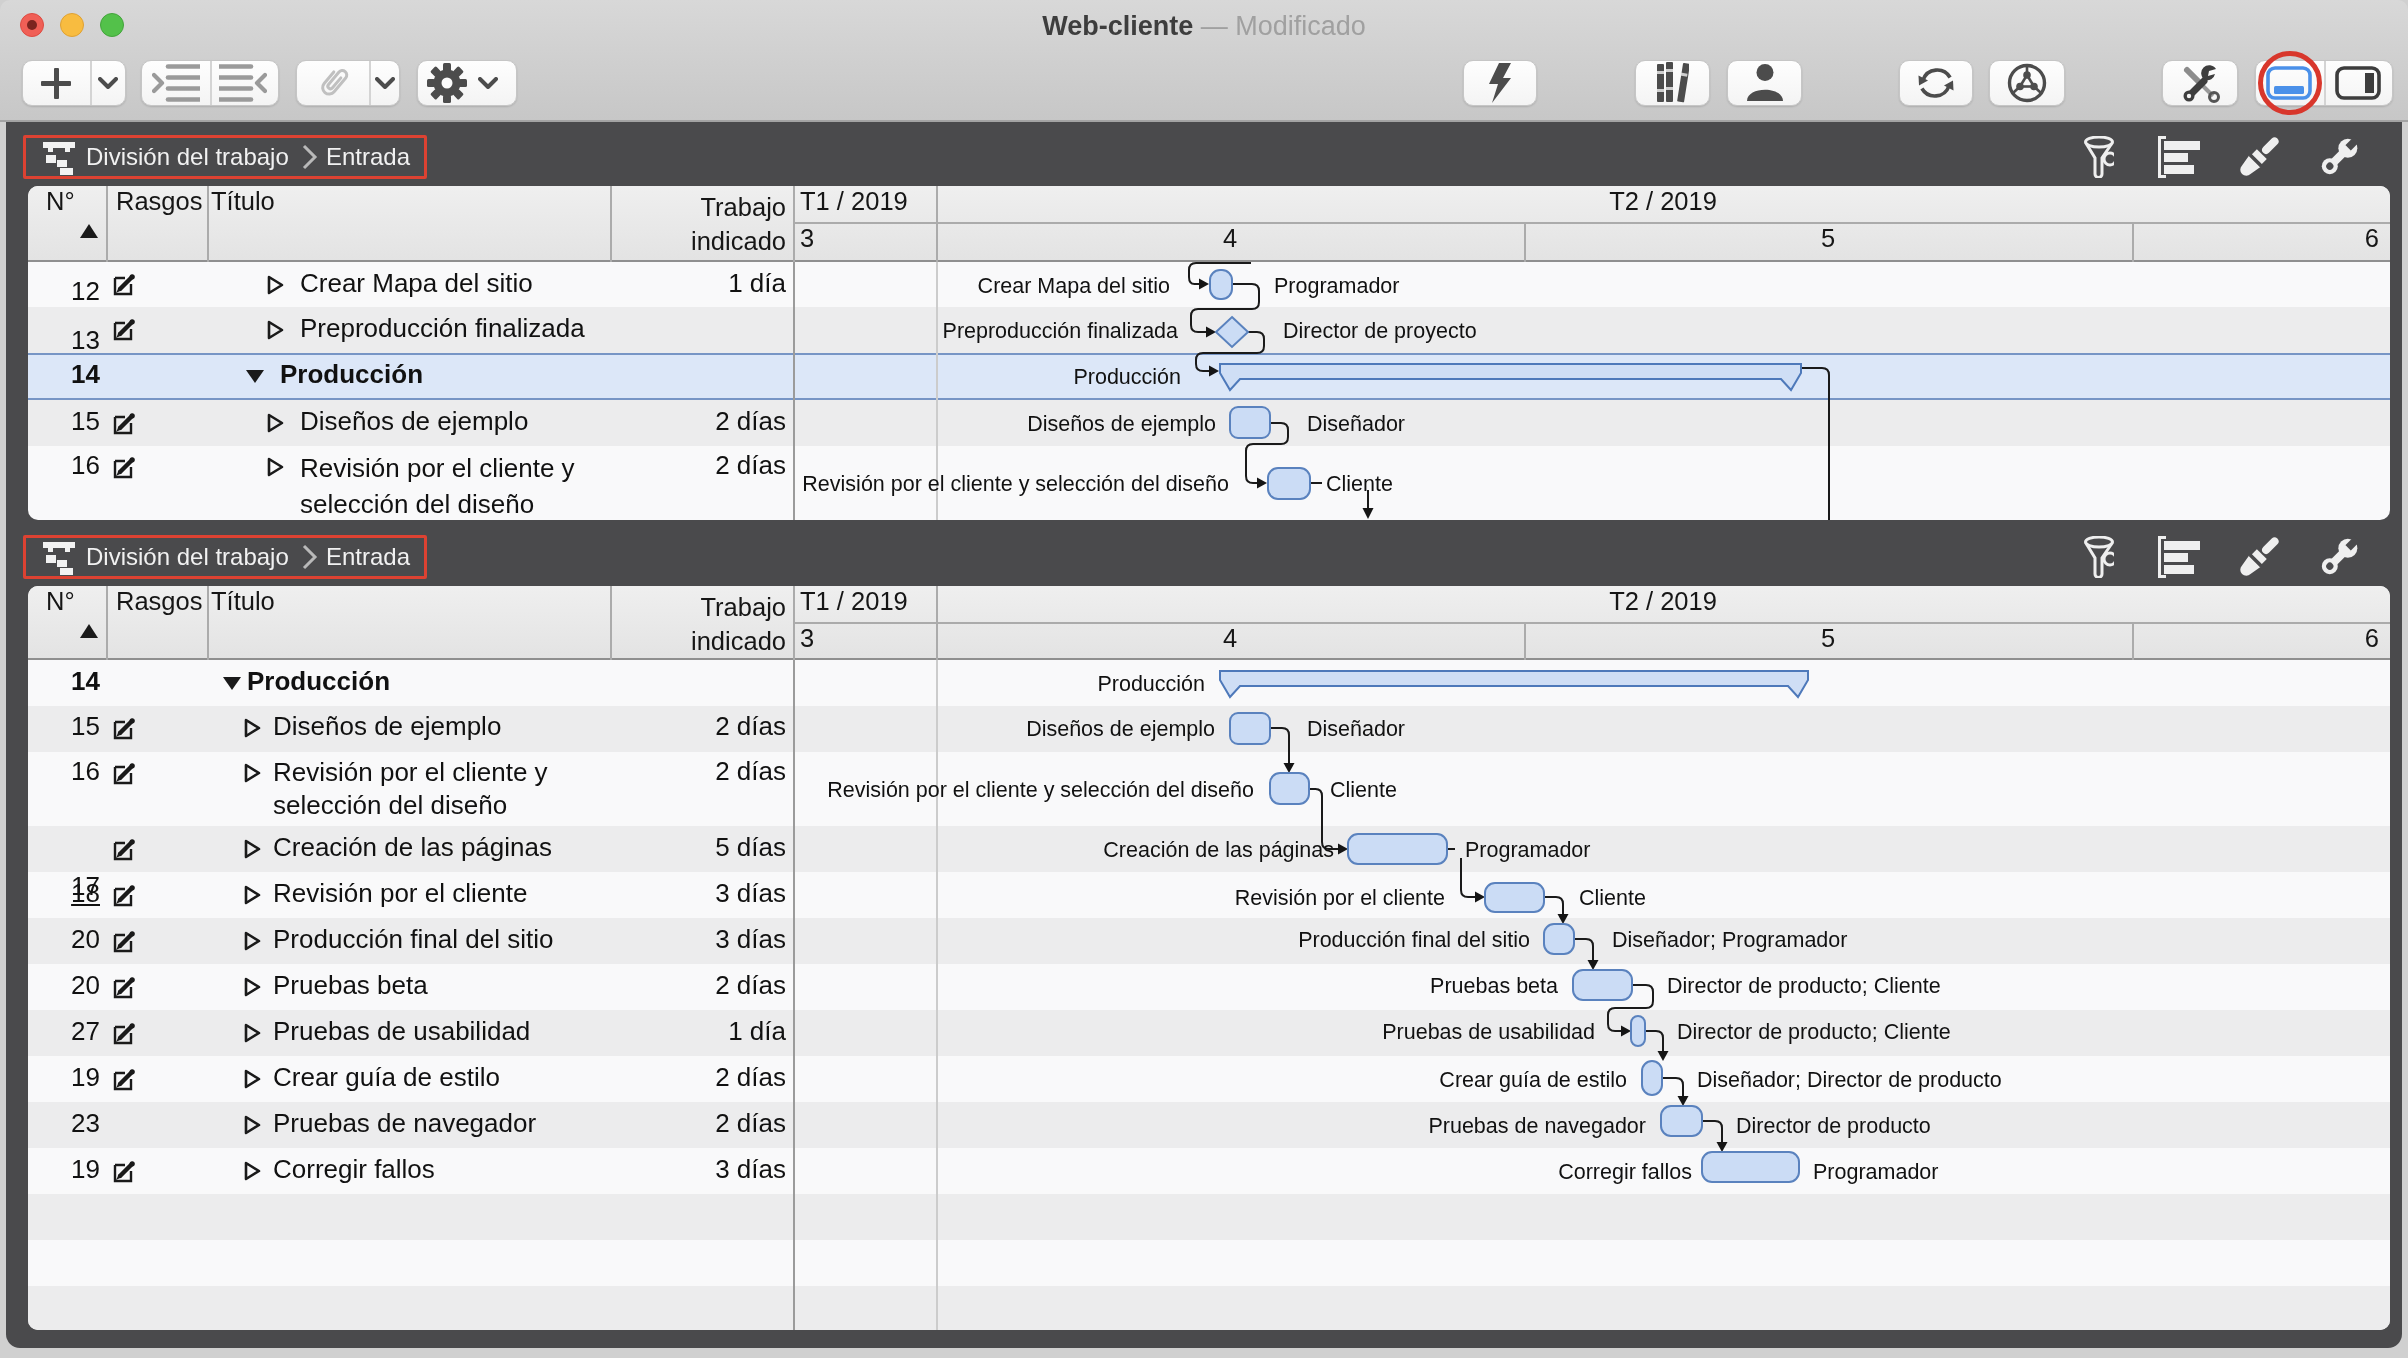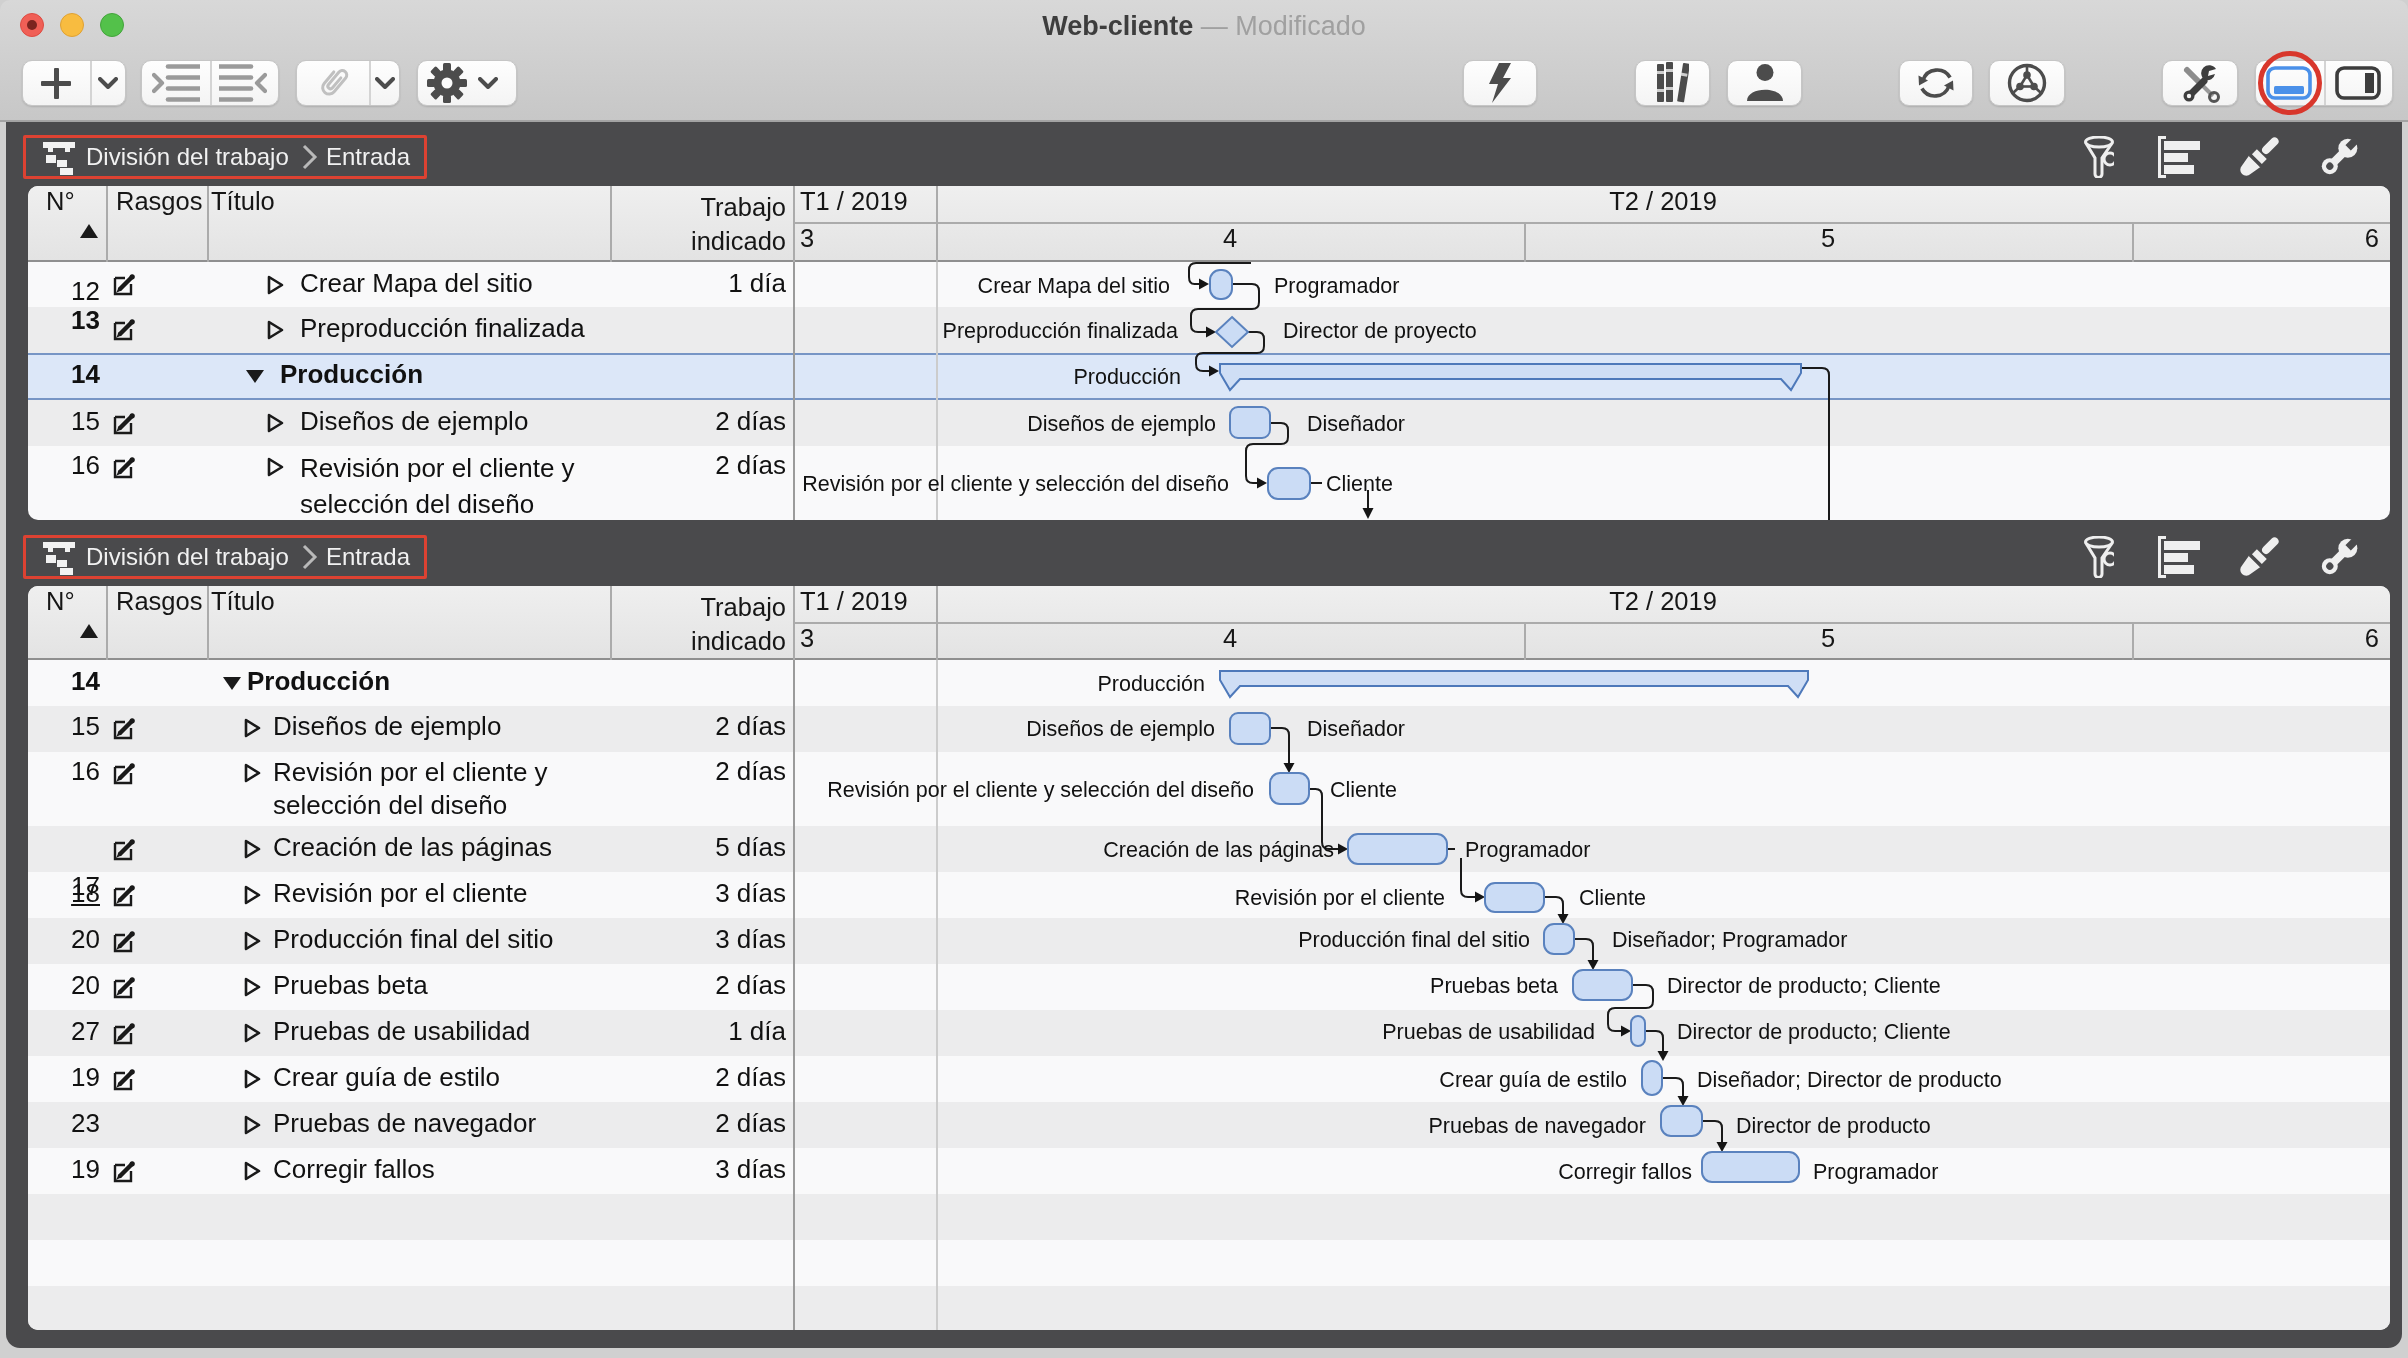--- a/index.html
+++ b/index.html
@@ -289,21 +289,21 @@
       <path d="M3,5 h10 M3,5 v16 h16 v-10" fill="none" stroke="#1a1a1a" stroke-width="2.4"></path>
       <line x1="20" y1="4" x2="8" y2="16" stroke="#1a1a1a" stroke-width="4.4" stroke-linecap="round"></line>
       <circle cx="20.2" cy="3.8" r="2.6" fill="#1a1a1a"></circle>
       <polygon points="7,14 10,17 4,20" fill="#1a1a1a"></polygon>
     </svg>
 <svg width="17" height="20" viewBox="0 0 17 20" style="position:absolute;left:239px;top:89px">
       <polygon points="2,2 15,10 2,18" fill="none" stroke="#1a1a1a" stroke-width="2.6" stroke-linejoin="round"></polygon>
     </svg>
 <div class="rtxt" style="left:272px;top:82px;">Crear Mapa del sitio</div>
 <div class="rtxt" style="left:430px;top:82px;width:328px;text-align:right">1 día</div>
-<div class="num rtxt" style="top:119px;font-weight:bold;">13</div>
+<div class="num rtxt" style="top:139px;">13</div>
 <svg width="24" height="24" viewBox="0 0 24 24" style="position:absolute;left:84px;top:132px">
       <path d="M3,5 h10 M3,5 v16 h16 v-10" fill="none" stroke="#1a1a1a" stroke-width="2.4"></path>
       <line x1="20" y1="4" x2="8" y2="16" stroke="#1a1a1a" stroke-width="4.4" stroke-linecap="round"></line>
       <circle cx="20.2" cy="3.8" r="2.6" fill="#1a1a1a"></circle>
       <polygon points="7,14 10,17 4,20" fill="#1a1a1a"></polygon>
     </svg>
 <svg width="17" height="20" viewBox="0 0 17 20" style="position:absolute;left:239px;top:134px">
       <polygon points="2,2 15,10 2,18" fill="none" stroke="#1a1a1a" stroke-width="2.6" stroke-linejoin="round"></polygon>
     </svg>
 <div class="rtxt" style="left:272px;top:127px;">Preproducción finalizada</div>

